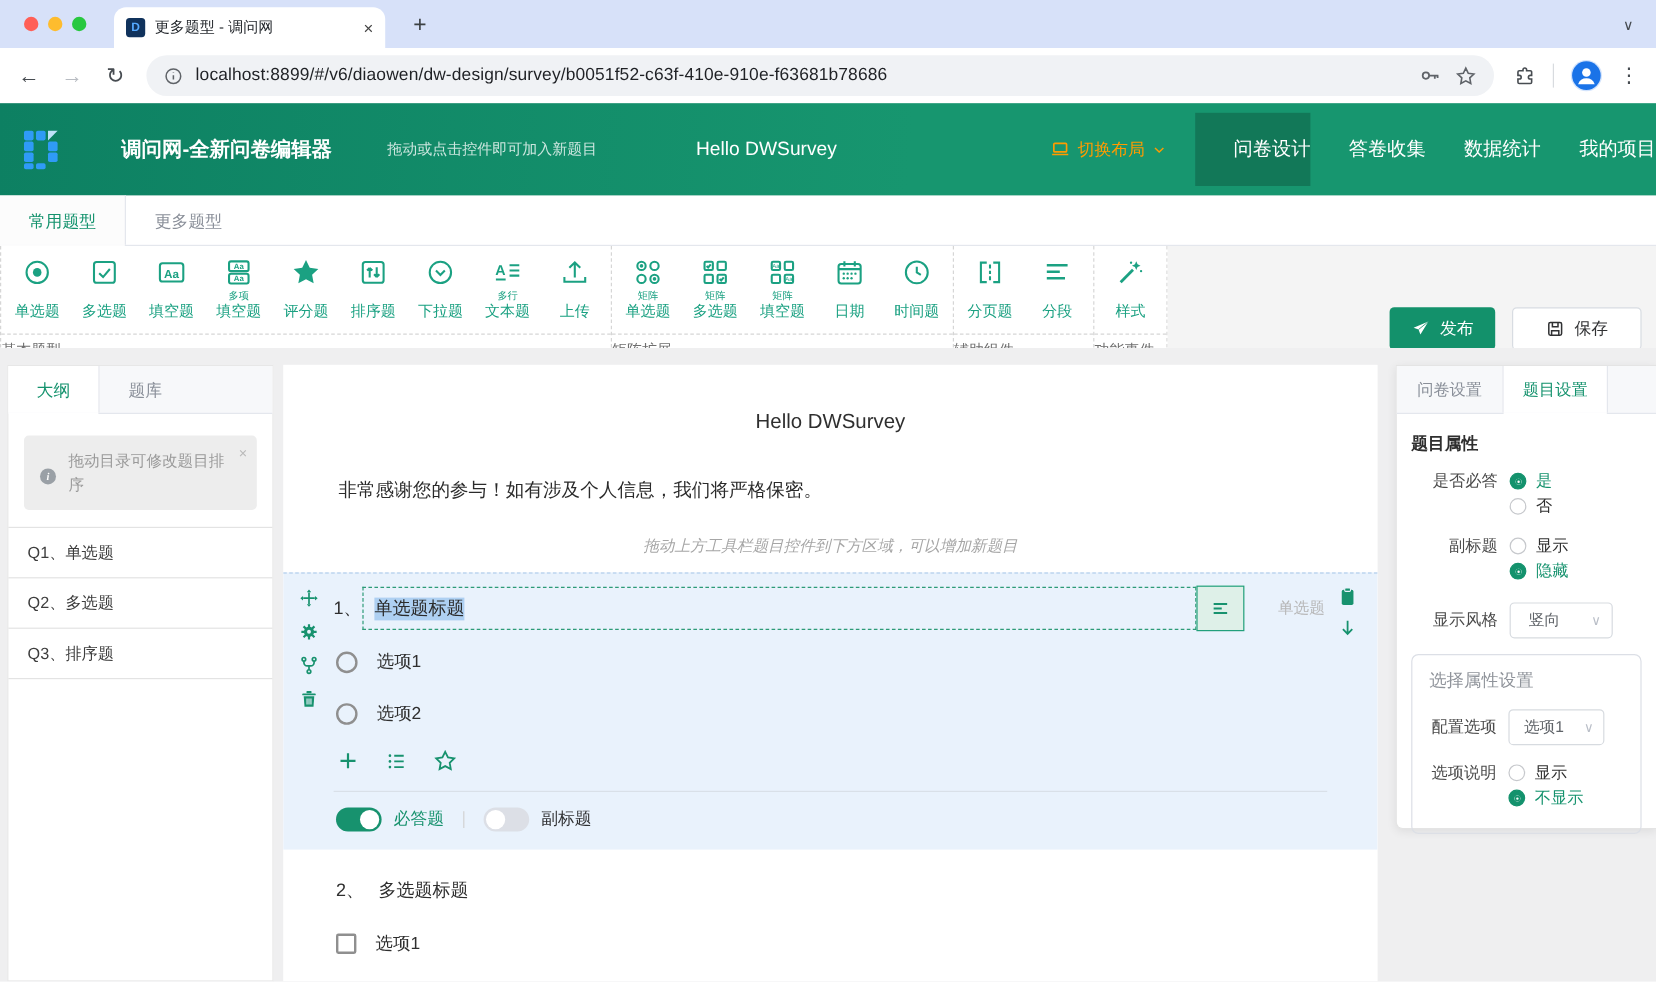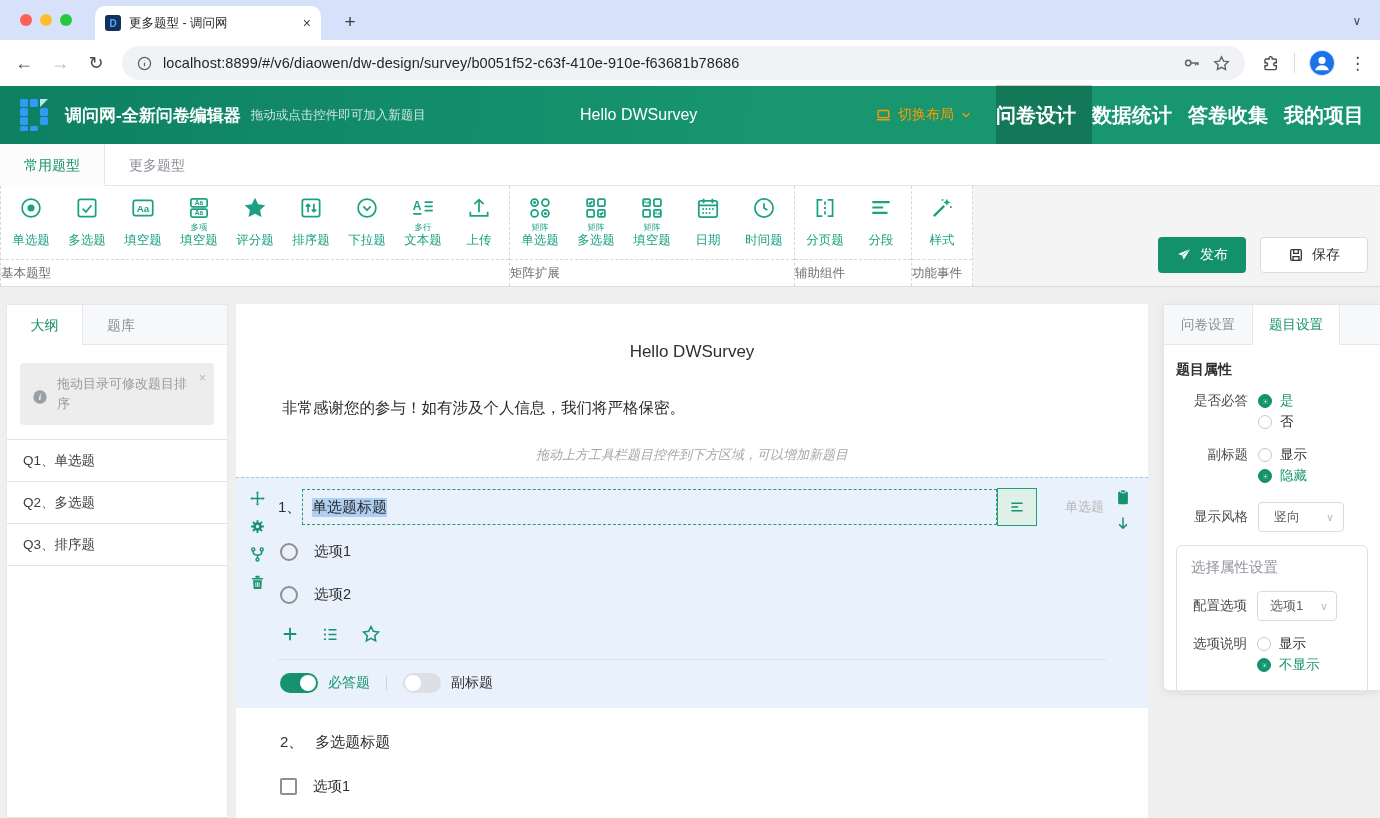--- a/index.html
+++ b/index.html
@@ -24,28 +24,28 @@
   .nav-ico { font-size:18px; color:#474c51; width:20px; text-align:center; cursor:pointer; }
   .nav-ico.disabled { color:#b8bcc2; }
   .omnibox { flex:1; height:34px; background:#f0f2f5; border-radius:17px; display:flex; align-items:center; padding:0 14px; gap:10px; }
   .omni-url { flex:1; font-size:14.5px; color:#1f2125; font-weight:500; letter-spacing:.1px; white-space:nowrap; overflow:hidden; }
   .chrome-right { display:flex; align-items:center; gap:14px; }
   .vsep { width:1px; height:20px; background:#d8dbdf; }
   .avatar { width:26px; height:26px; border-radius:50%; background:#d2e3fc; display:flex; align-items:center; justify-content:center; }
   .kebab { font-size:17px; color:#474c51; cursor:pointer; }
 
   
-  .appbar { height:58px; background:linear-gradient(95deg,#0d8062 0%,#17966f 55%,#17966f 100%); display:flex; align-items:center; color:#fff; position:relative; }
+  .appbar { height:77px; background:linear-gradient(95deg,#0d8062 0%,#17966f 55%,#17966f 100%); display:flex; align-items:center; color:#fff; position:relative;gap:36px; }
   .logo { margin:0 13px 0 16px; }
   .brand-title { font-size:17px; font-weight:bold; }
   .brand-sub { font-size:12.5px; color:rgba(255,255,255,.78); margin-left:10px; }
   .survey-name { position:absolute; left:580px; font-size:16px; }
   .appbar-right { margin-left:auto; display:flex; align-items:center; height:100%; }
   .layout-switch { display:flex; align-items:center; gap:6px; color:#ff9b00; font-size:14px; margin-right:24px; cursor:pointer; }
-  .nav-item { width:96px; height:61px; line-height:61px; text-align:left; font-size:20px; cursor:pointer;font-weight:bold; }
+  .nav-item { width:96px; height:61px; line-height:61px; text-align:right; font-size:16px; cursor:pointer; }
   .nav-item.active { background:rgba(0,0,0,.2); }
 
   
   .tool-tabs { height:42px; background:#fff; display:flex; border-bottom:1px solid #e4e7ed; position:relative; z-index:2; }
   .tool-tab { padding:0 24px; line-height:42px; font-size:14px; color:#8a8f99; cursor:pointer; position:relative; }
   .tool-tab.active { color:#14926d; background:#fcfcfc; border-right:1px solid #e4e7ed; }
   .tool-tab.active::after { content:''; position:absolute; left:0; right:0; bottom:-1px; height:1px; background:#fcfcfc; }
   .tool-body { height:101px; background:#fff; display:flex; border-bottom:1px solid #dcdcdc; }
   .tb-group { display:flex; flex-direction:column; border-right:1px dashed #d6d6d6; }
   .tb-group:first-child { border-left:1px dashed #d6d6d6; }
@@ -229,22 +229,22 @@
         </span>
         <span>切换布局</span>
         <span class="icon">
           <svg width="12" height="12" viewBox="0 0 24 24" fill="none" stroke="currentColor" stroke-width="2.4">
               <path d="M5 8.5l7 7 7-7"></path>
             </svg>
         </span>
       </div>
       <div id="header-nav" style="display:flex">
           <div class="nav-item active">问卷设计</div>
+          <div class="nav-item">答卷收集</div>
           <div class="nav-item">数据统计</div>
-          <div class="nav-item">答卷收集</div>
           <div class="nav-item">我的项目</div>
         </div>
     </div>
   </div>
 
   <div class="tool-tabs">
     <div class="tool-tab active">常用题型</div>
     <div class="tool-tab">更多题型</div>
   </div>
 

